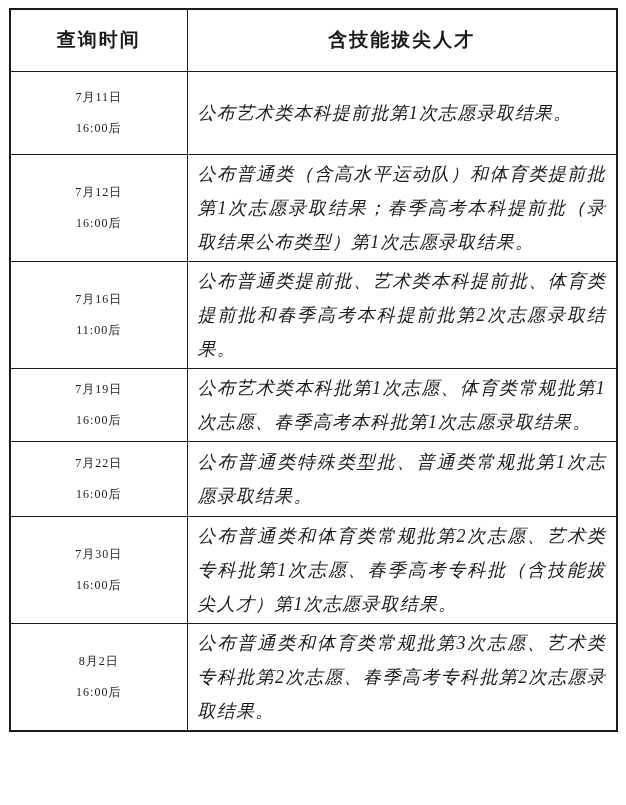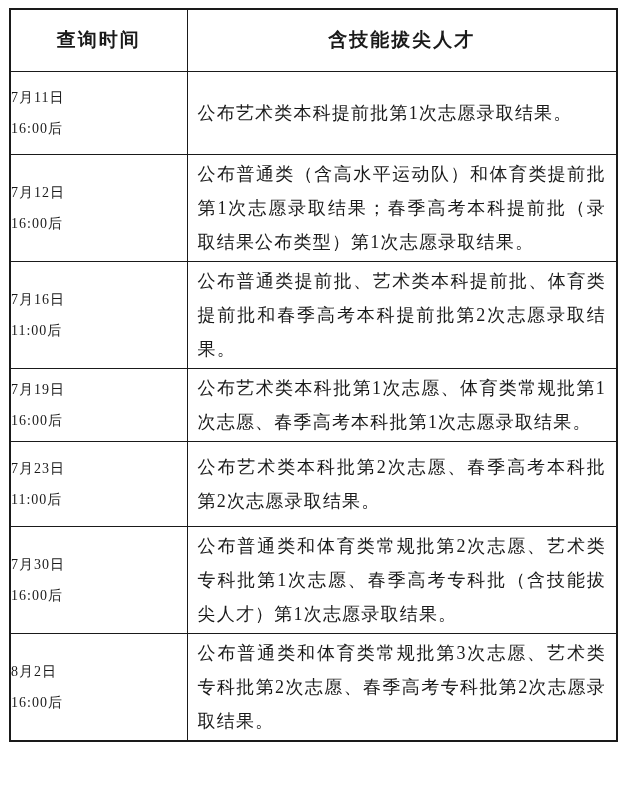--- a/index.html
+++ b/index.html
@@ -39,32 +39,33 @@
   tbody tr.r6 { height: 105px; }
   tbody tr.r7 { height: 99px; }
 
   th.h-cell {
     font-size: 19px;
     font-weight: bold;
     text-align: center;
     letter-spacing: 2px;
   }
   td.time-cell {
-    text-align: left;
-    font-size: 14px;
+    text-align: center;
+    font-size: 12px;
     line-height: 31px;
     letter-spacing: 1px;
   }
   td.type-cell {
     font-size: 18px;
     line-height: 34px;
     letter-spacing: 1.2px;
     padding: 2px 10px;
     text-align: justify;
     text-justify: inter-ideograph;
+    font-style: italic;
   }
 </style>
 </head>
 <body>
 
 <div class="page">
   <table class="schedule">
     <colgroup>
       <col class="col-time">
       <col class="col-type">
@@ -97,26 +98,26 @@
         </td>
         <td class="type-cell">公布普通类提前批、艺术类本科提前批、体育类提前批和春季高考本科提前批第2次志愿录取结果。</td>
       </tr>
       <tr class="r3">
         <td class="time-cell">
           <div>7月19日</div>
           <div>16:00后</div>
         </td>
         <td class="type-cell">公布艺术类本科批第1次志愿、体育类常规批第1次志愿、春季高考本科批第1次志愿录取结果。</td>
       </tr>
-      <tr class="r5">
+      <tr class="r4">
         <td class="time-cell">
-          <div>7月23日</div>
-          <div>11:00后</div>
+          <div>7月22日</div>
+          <div>16:00后</div>
         </td>
-        <td class="type-cell">公布艺术类本科批第2次志愿、春季高考本科批第2次志愿录取结果。</td>
+        <td class="type-cell">公布普通类特殊类型批、普通类常规批第1次志愿录取结果。</td>
       </tr>
       <tr class="r6">
         <td class="time-cell">
           <div>7月30日</div>
           <div>16:00后</div>
         </td>
         <td class="type-cell">公布普通类和体育类常规批第2次志愿、艺术类专科批第1次志愿、春季高考专科批（含技能拔尖人才）第1次志愿录取结果。</td>
       </tr>
       <tr class="r7">
         <td class="time-cell">

